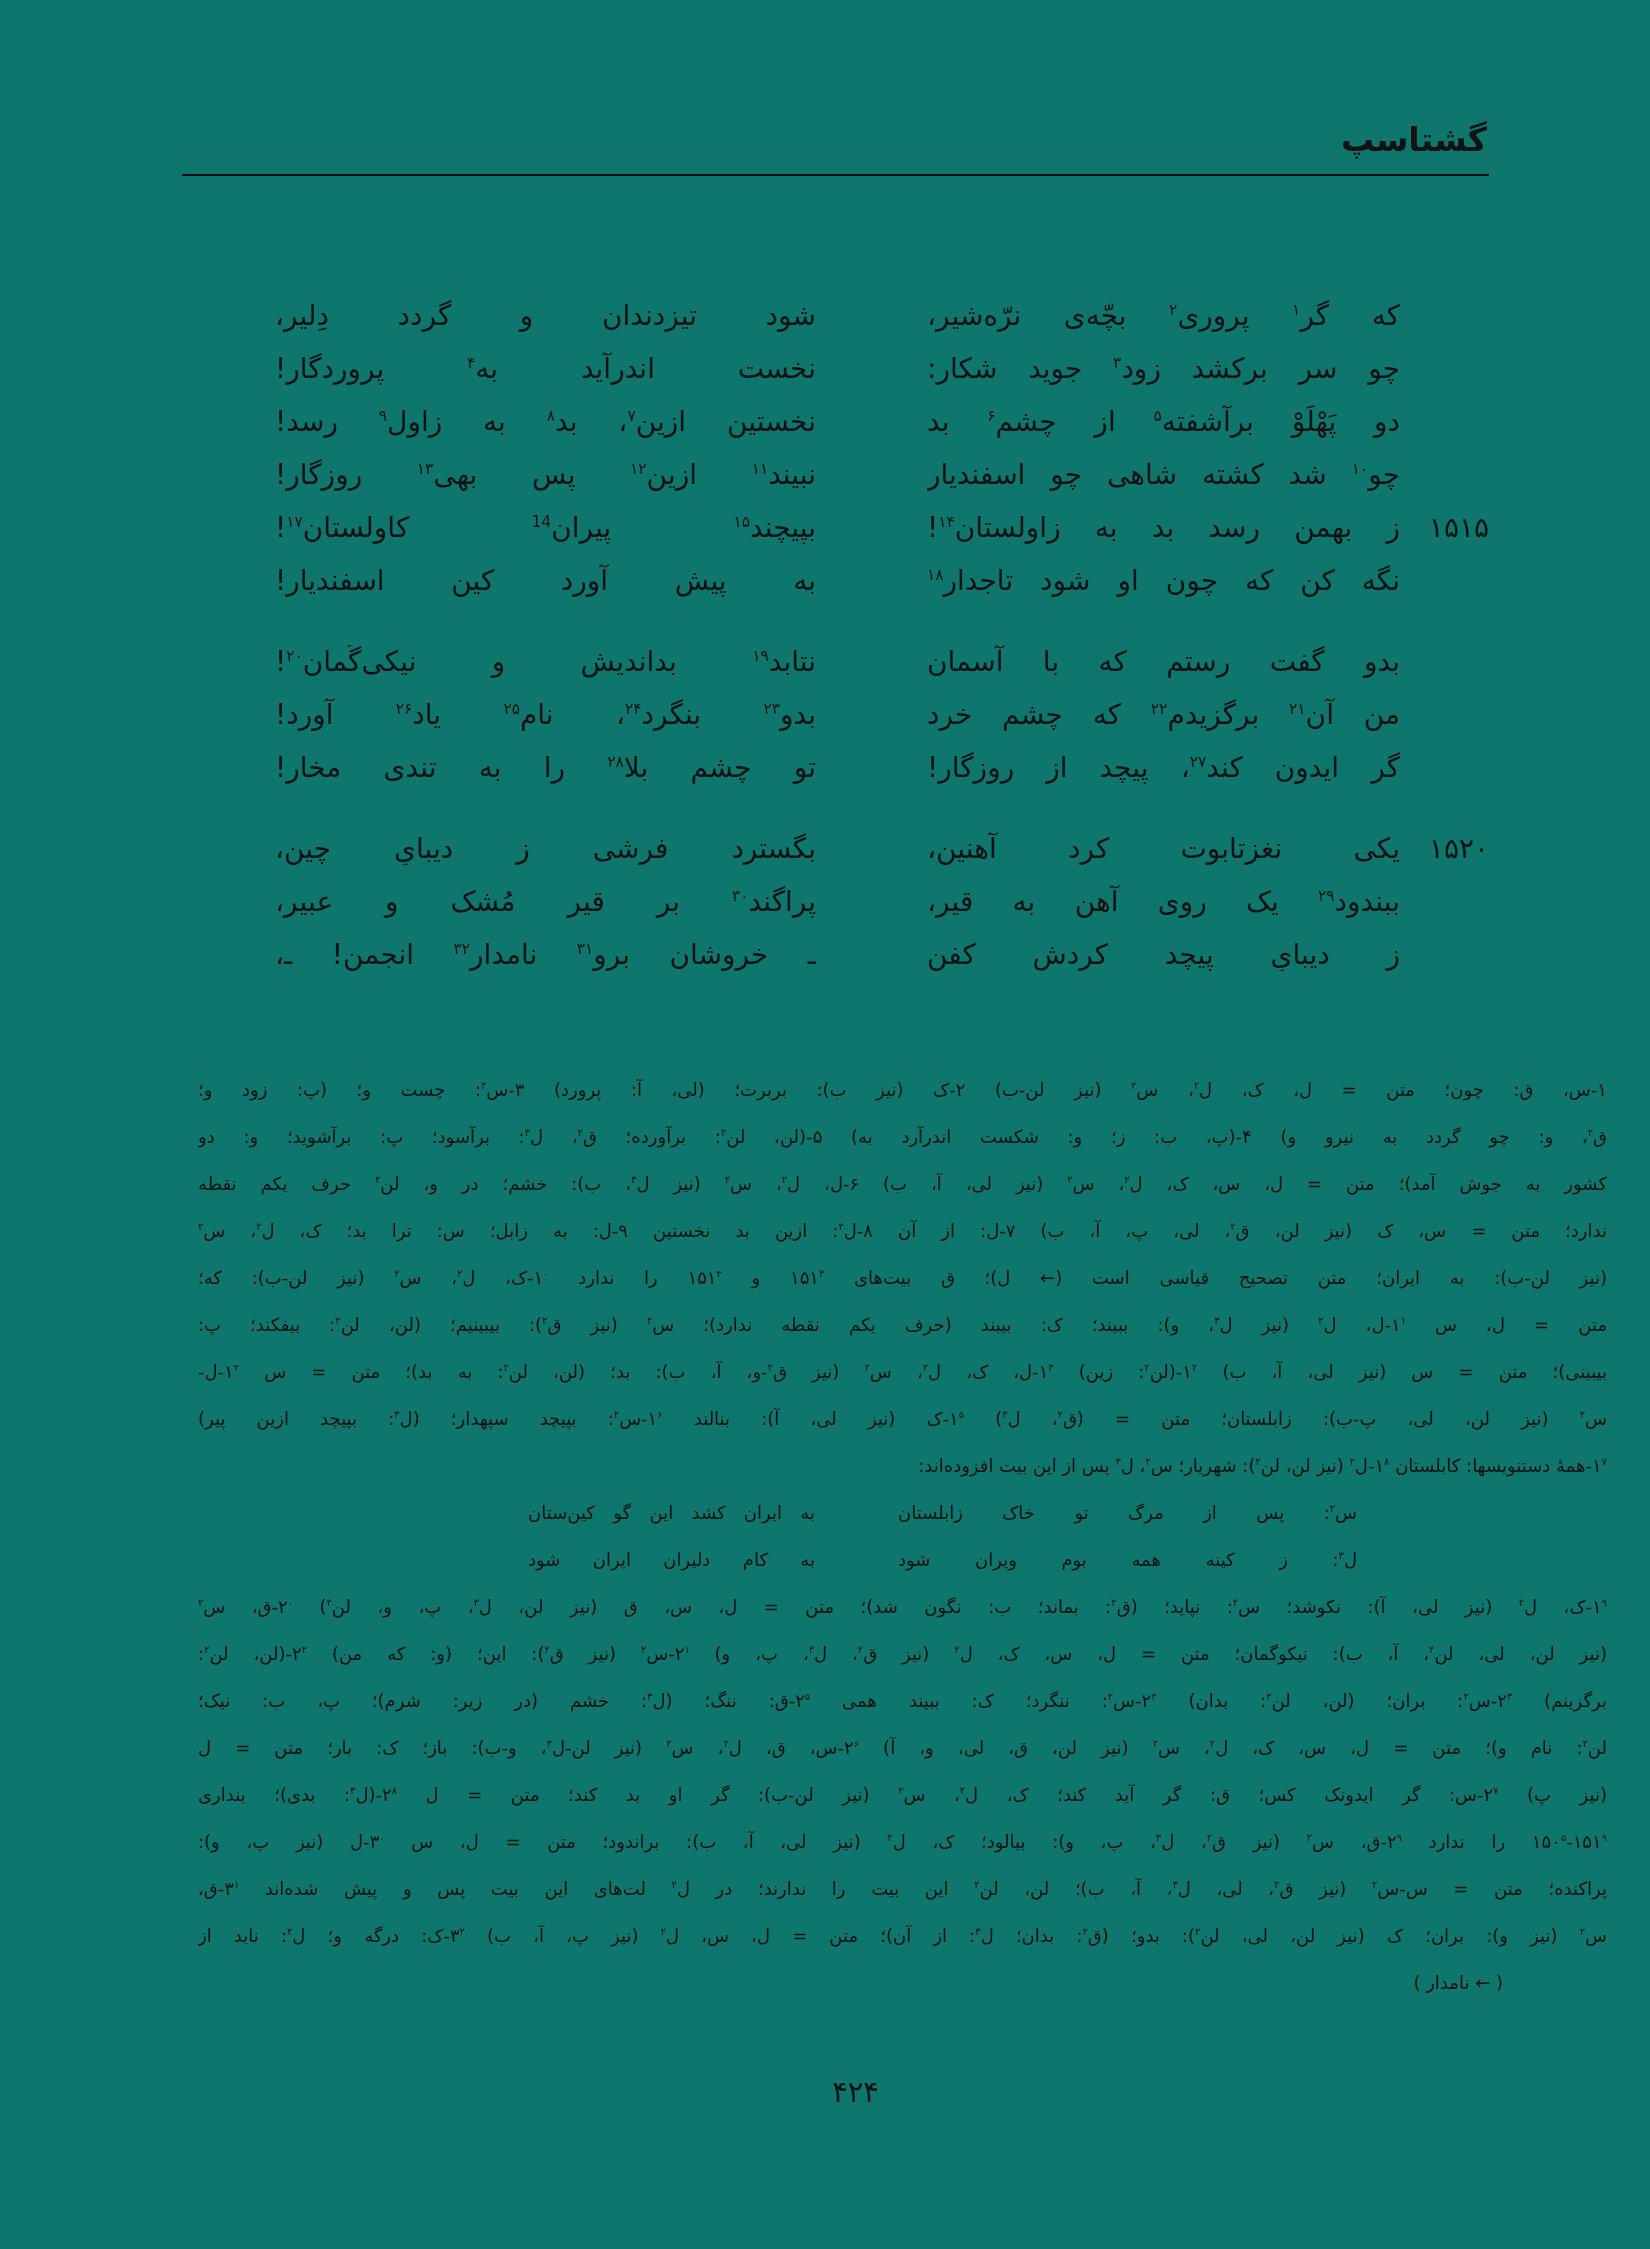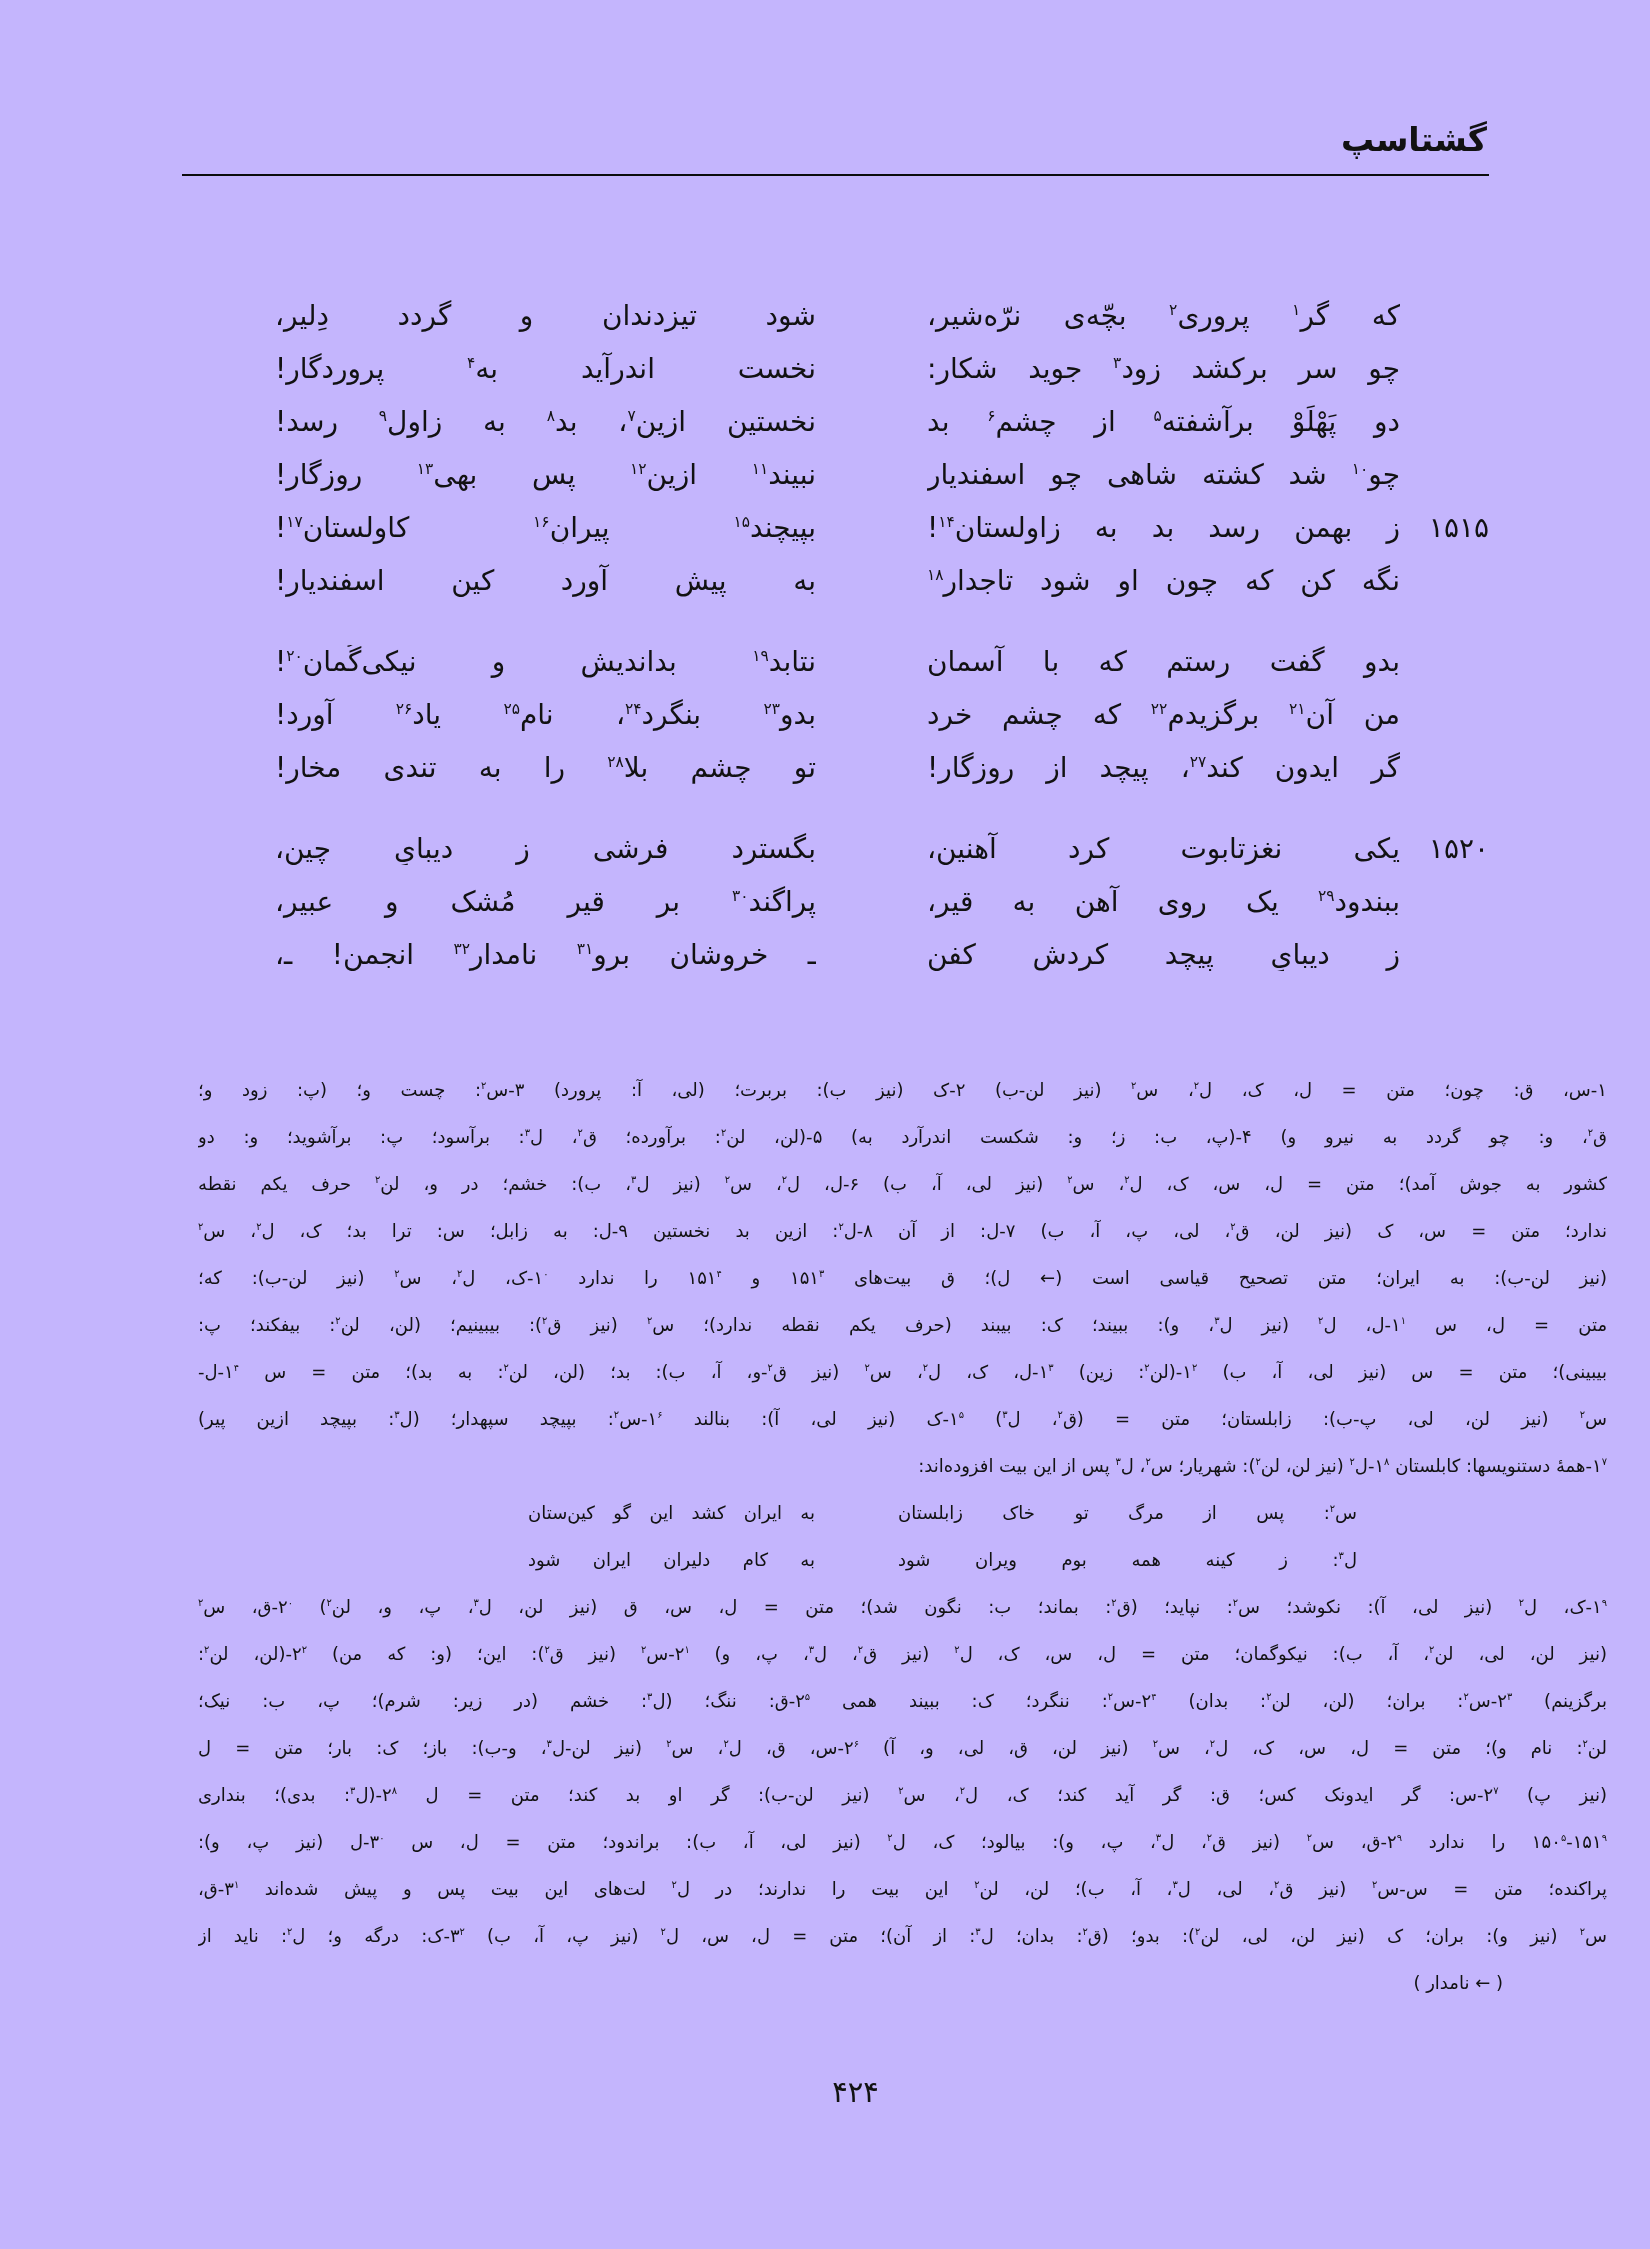--- a/index.html
+++ b/index.html
@@ -1,18 +1,18 @@
 <!DOCTYPE html>
 <html lang="fa" dir="rtl" style="font-size:11px"><head>
 <meta charset="utf-8">
 <style>
   html,body{margin:0;padding:0;background:#d8d8d8;}
   .page{
     position:relative;width:1650px;height:2250px;margin:0 auto;
-    background:#c4b5fd;color:#121212;direction:rtl;
+    background:#0f766e;color:#121212;direction:rtl;
     font-family:"DejaVu Sans",sans-serif;overflow:hidden;
   }
   
   .running-head{
     position:absolute;top:120px;right:163px;
     font-size:33px;font-weight:bold;letter-spacing:0.7px;
   }
   .head-rule{
     position:absolute;top:174px;left:182px;width:1307px;height:2.1px;
     background:#0c0c0c;
@@ -80,21 +80,21 @@
         <div class="verse-row">
           <span class="verse-no"></span>
           <div class="hem hem-right">چو<sup>۱۰</sup> شد کشته شاهی چو اسفندیار</div>
           <div class="hem-gap"></div>
           <div class="hem hem-left">نبیند<sup>۱۱</sup> ازین<sup>۱۲</sup> پس بهی<sup>۱۳</sup> روزگار!</div>
         </div>
         <div class="verse-row">
           <span class="verse-no">۱۵۱۵</span>
           <div class="hem hem-right">زِ بهمن رسد بد به زاولستان<sup>۱۴</sup>!</div>
           <div class="hem-gap"></div>
-          <div class="hem hem-left">بپیچند<sup>۱۵</sup> پیرانِ<sup>۱۶</sup> کاولستان<sup>۱۷</sup>!</div>
+          <div class="hem hem-left">بپیچند<sup>۱۵</sup> پیرانِ<sup>14</sup> کاولستان<sup>۱۷</sup>!</div>
         </div>
         <div class="verse-row">
           <span class="verse-no"></span>
           <div class="hem hem-right">نگه کن که چون او شود تاجدار<sup>۱۸</sup></div>
           <div class="hem-gap"></div>
           <div class="hem hem-left">به پیش آورد کینِ اسفندیار!</div>
         </div>
       </div>
       <div class="stanza">
         <div class="verse-row">

